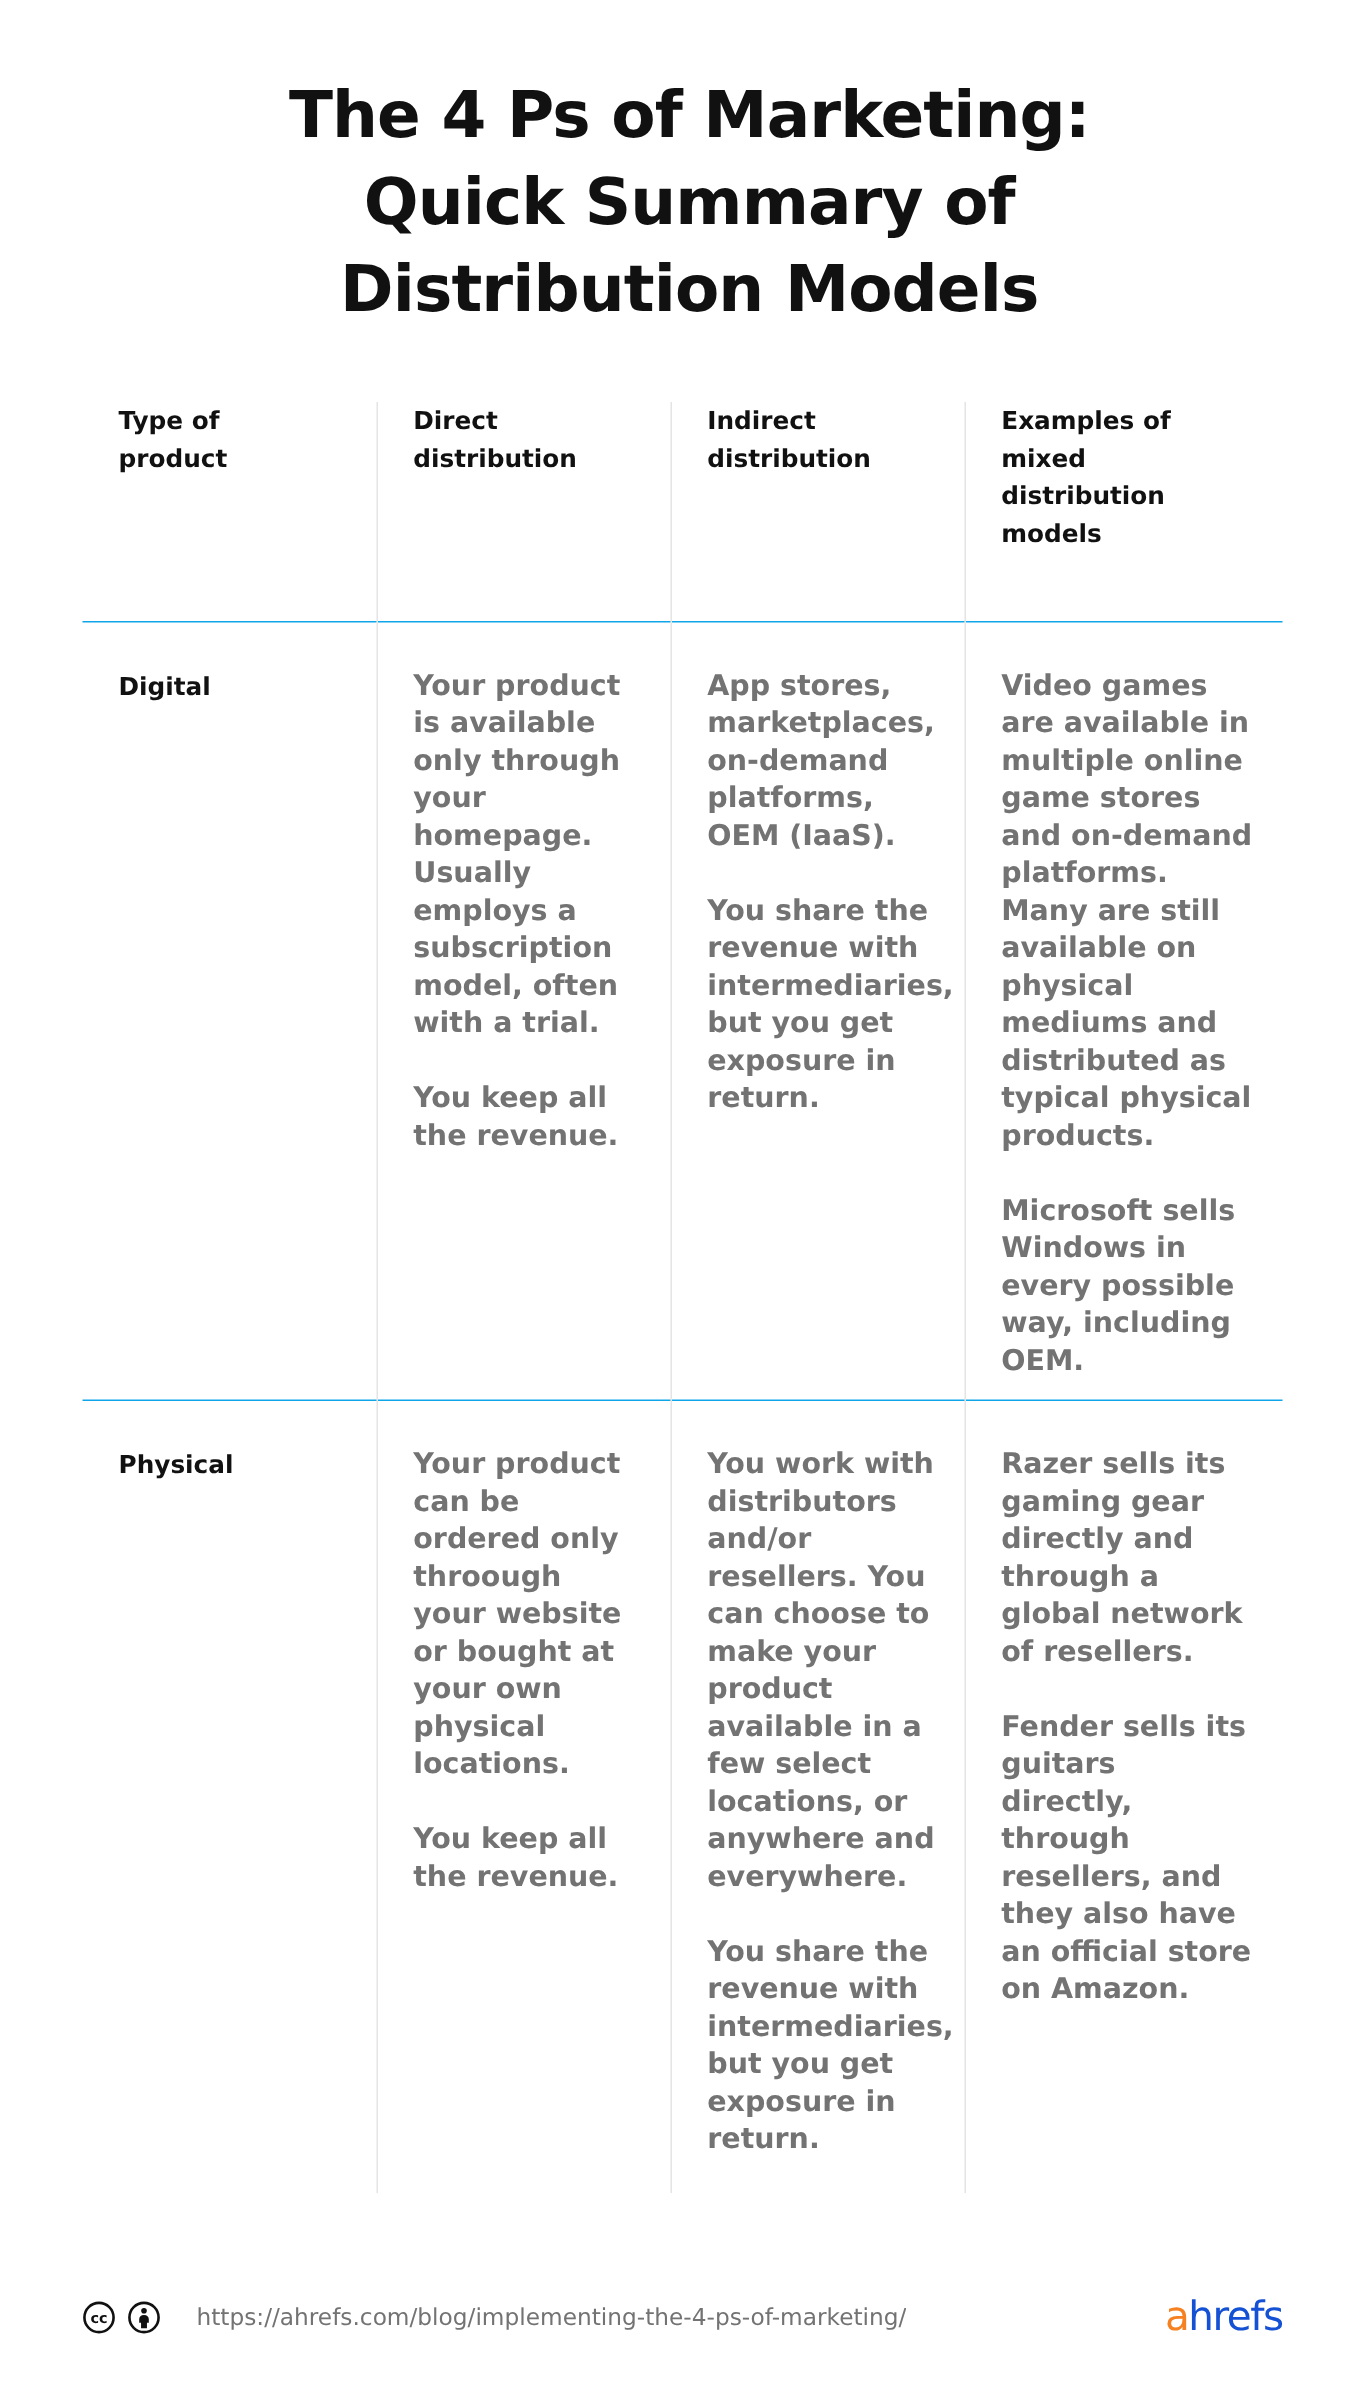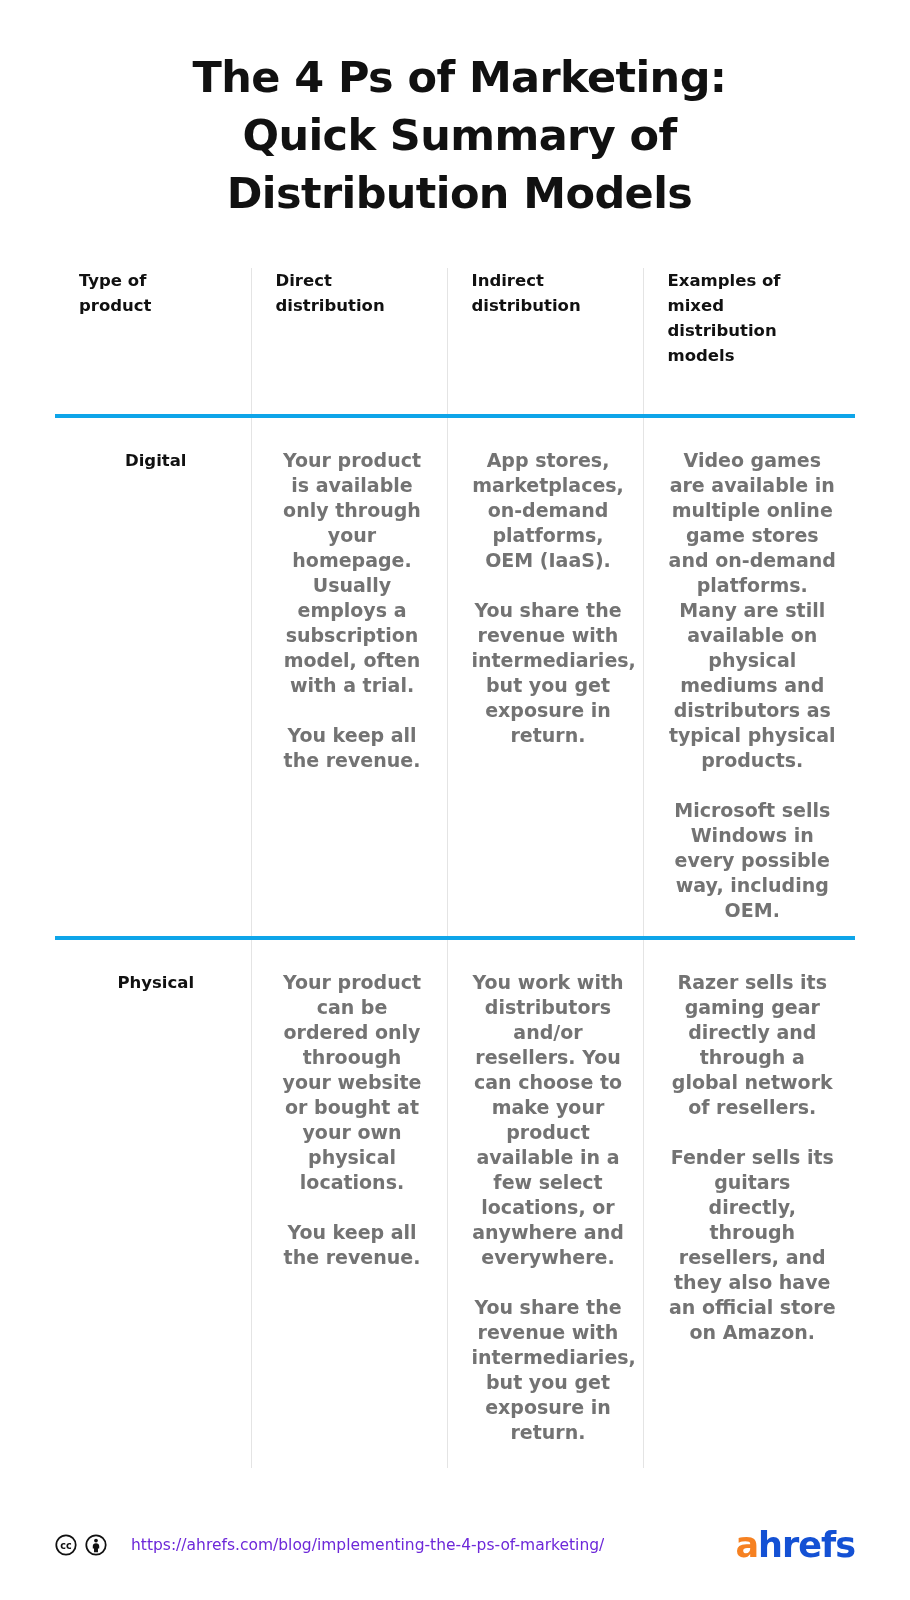--- a/index.html
+++ b/index.html
@@ -78,22 +78,21 @@
   }
   .hd-text {
     font-family: "DejaVu Sans", sans-serif;
     font-weight: 700;
     font-size: 16.5px;
     line-height: 25px;
     color: #111111;
   }
 
   tbody tr.divider-row td {
-    border-top: 4px solid #0ea5e9;
-    text-align: center;
+    border-top: 1px solid #0ea5e9;
   }
 
   tbody td .cellpad {
     padding-left: 24px;
     padding-right: 18px;
   }
   tbody td.first-col .cellpad {
     padding-left: 24px;
   }
 
@@ -146,35 +145,35 @@
   .cc-icons {
     display: flex;
     align-items: center;
     gap: 8px;
   }
   .cc-icon { display: block; }
   .footer-url {
     font-family: "DejaVu Sans", sans-serif;
     font-size: 15.5px;
     line-height: 20px;
-    color: #6d28d9;
+    color: #737373;
     margin-left: 12px;
     white-space: nowrap;
     overflow: hidden;
     text-overflow: ellipsis;
   }
   .footer-right {
     flex: 0 0 auto;
     display: flex;
     align-items: center;
   }
   .logo {
     font-family: "DejaVu Sans", sans-serif;
-    font-weight: 700;
-    font-size: 35px;
+    font-weight: 400;
+    font-size: 27px;
     letter-spacing: -1px;
     line-height: 30px;
     display: inline-block;
   }
   .logo .logo-a { }
   .logo .logo-rest { }
 </style>
 </head>
 <body>
 
@@ -240,21 +239,21 @@
             <div class="cellpad">
               <div class="body-text">
                 <p>App stores, marketplaces, on-demand platforms, OEM (IaaS).</p>
                 <p>You share the revenue with intermediaries, but you get exposure in return.</p>
               </div>
             </div>
           </td>
           <td class="sep">
             <div class="cellpad">
               <div class="body-text">
-                <p>Video games are available in multiple online game stores and on-demand platforms. Many are still available on physical mediums and distributors as typical physical products.</p>
+                <p>Video games are available in multiple online game stores and on-demand platforms. Many are still available on physical mediums and distributed as typical physical products.</p>
                 <p>Microsoft sells Windows in every possible way, including OEM.</p>
               </div>
             </div>
           </td>
         </tr>
 
         <tr class="divider-row row-physical">
           <td class="first-col">
             <div class="cellpad">
               <div class="row-label">Physical</div>

